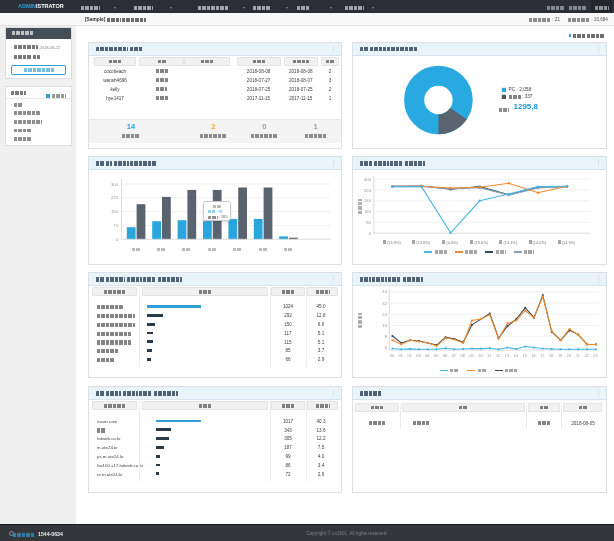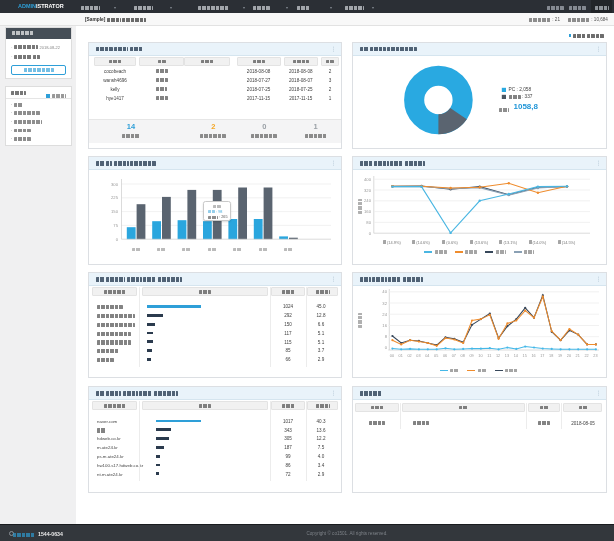--- a/index.html
+++ b/index.html
@@ -123,21 +123,21 @@
 <div class="pbody">
       <svg width="253" height="92" style="position:absolute;left:0;top:0">
 <circle cx="85.4" cy="44.0" r="24.25" fill="none" stroke="#29a9e1" stroke-width="20.099999999999998"></circle>
 <path d="M113.8 63.2 A34.3 34.3 0 0 1 85.4 78.3 L85.4 58.2 A14.2 14.2 0 0 0 97.2 51.9 Z" fill="#5a6470"></path>
 <rect x="148.8" y="31.8" width="4.2" height="4.2" fill="#29a9e1"></rect>
         <rect x="148.8" y="38.8" width="4.2" height="4.2" fill="#4a5560"></rect>
 </svg>
 <span class="t5" style="left:156px;top:31.5px">PC : 2,058</span>
 <span class="t5" style="left:156px;top:38.5px"><i class="k" style="width:12px;height:4.2px;color:#444;"></i> : 337</span>
 <span style="position:absolute;left:146px;top:51px"><i class="k" style="width:10px;height:4.2px;color:#555;"></i></span>
-<span style="position:absolute;left:161px;top:46px;font-size:8px;font-weight:bold;color:#2196d8">1058,8</span>
+<span style="position:absolute;left:161px;top:46px;font-size:8px;font-weight:bold;color:#2196d8">1295,8</span>
     </div>
   </div>
 <div class="panel" style="left:88px;top:156px;width:253.5px;height:108.5px">
 <div class="phead"><i class="k" style="width:9px;height:4.4px;color:#2a3f55;opacity:.8"></i> <i class="k" style="width:6px;height:4.4px;color:#2a3f55;opacity:.8"></i> <i class="k" style="width:15px;height:4.4px;color:#2a3f55;opacity:.8"></i> <i class="k" style="width:26px;height:4.4px;color:#2a3f55;opacity:.8"></i><span class="dots">⋮</span></div>
 <div class="pbody">
       <svg width="251" height="91" style="position:absolute;left:0;top:0">
 <line x1="32.5" y1="14.0" x2="242" y2="14.0" stroke="#ededed" stroke-width="0.8"></line>
         <line x1="32.5" y1="27.8" x2="242" y2="27.8" stroke="#ededed" stroke-width="0.8"></line>
         <line x1="32.5" y1="41.6" x2="242" y2="41.6" stroke="#ededed" stroke-width="0.8"></line>
         <line x1="32.5" y1="55.4" x2="242" y2="55.4" stroke="#ededed" stroke-width="0.8"></line>

